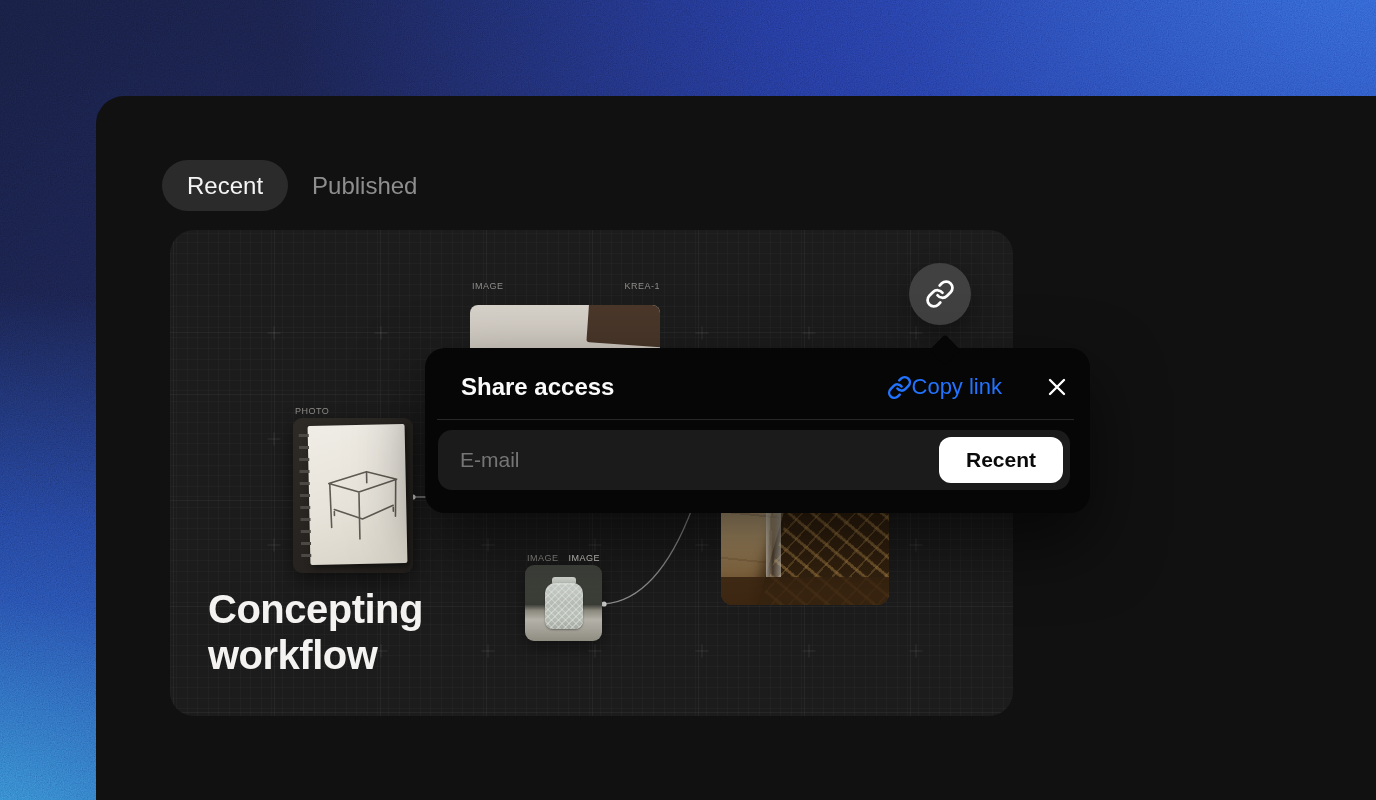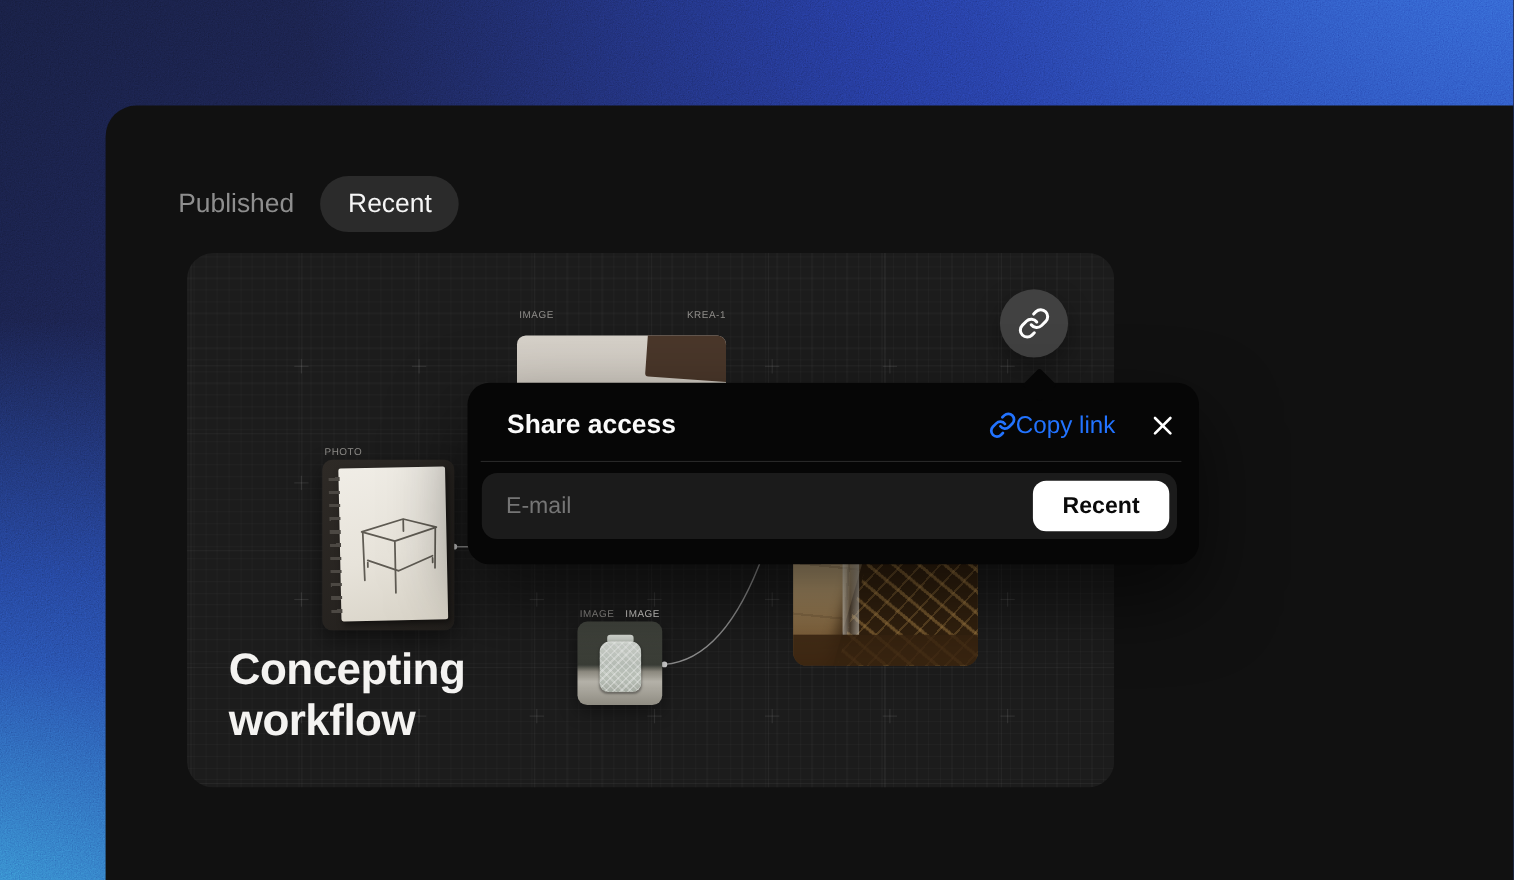--- a/index.html
+++ b/index.html
@@ -107,21 +107,21 @@
     box-shadow:0 10px 24px rgba(0,0,0,.35);}
 
   
   .popover{position:absolute;left:425px;top:348px;width:665px;height:165px;background:#060606;
     border-radius:20px;box-shadow:0 30px 70px rgba(0,0,0,.6);}
   .popover .arrow{position:absolute;left:509px;top:-9px;width:22px;height:22px;background:#060606;
     transform:rotate(45deg);border-radius:3px;}
   .pop-head{position:relative;height:65px;display:flex;align-items:center;
     padding:6px 22px 0 36px;}
   .pop-title{font-size:24px;font-weight:600;color:#fafafa;flex:1;}
-  .copy-link{display:flex;align-items:flex-start;gap:0;cursor:pointer;margin-right:32px;}
+  .copy-link{display:flex;align-items:flex-end;gap:0;cursor:pointer;margin-right:44px;}
   .copy-link span{font-size:22px;color:#2273ff;}
   .close-btn{cursor:pointer;display:flex;align-items:center;}
   .pop-divider{height:1px;background:#282828;margin:0 16px 0 12px;}
   .email-row{position:absolute;left:13px;right:20px;top:82px;height:60px;background:#1b1b1b;
     border-radius:14px;display:flex;align-items:center;}
   .email-input{flex:1;height:100%;background:transparent;border:none;outline:none;
     padding:0 0 0 22px;font-size:21px;color:#eee;font-family:"Liberation Sans",sans-serif;}
   .email-input::placeholder{color:#757575;}
   .share-btn{position:absolute;right:7px;top:7px;height:46px;padding:0 27px;border:none;border-radius:12px;
     background:#ffffff;color:#0a0a0a;font-size:21px;font-weight:600;cursor:pointer;
@@ -138,22 +138,22 @@
           <feTurbulence type="fractalNoise" baseFrequency="0.85" numOctaves="2" stitchTiles="stitch"></feTurbulence>
         <feColorMatrix type="matrix" values="0.33 0.33 0.33 0 0  0.33 0.33 0.33 0 0  0.33 0.33 0.33 0 0  0 0 0 0 1"></feColorMatrix>
         </filter>
       <rect width="1376" height="800" filter="url(#grain)"></rect>
     </svg>
   </div>
 
   <div class="panel"></div>
 
   <div class="tabs">
+    <div class="tab active">Recent</div>
     <div class="tab">Published</div>
-    <div class="tab active">Recent</div>
   </div>
 
   <div class="card">
     <div class="grid-crosses">
         <span class="cross" style="left: 104px; top: 103px;"></span>
         <span class="cross" style="left: 104px; top: 209px;"></span>
         <span class="cross" style="left: 104px; top: 315px;"></span>
         <span class="cross" style="left: 104px; top: 421px;"></span>
         <span class="cross" style="left: 211px; top: 103px;"></span>
         <span class="cross" style="left: 211px; top: 209px;"></span>

